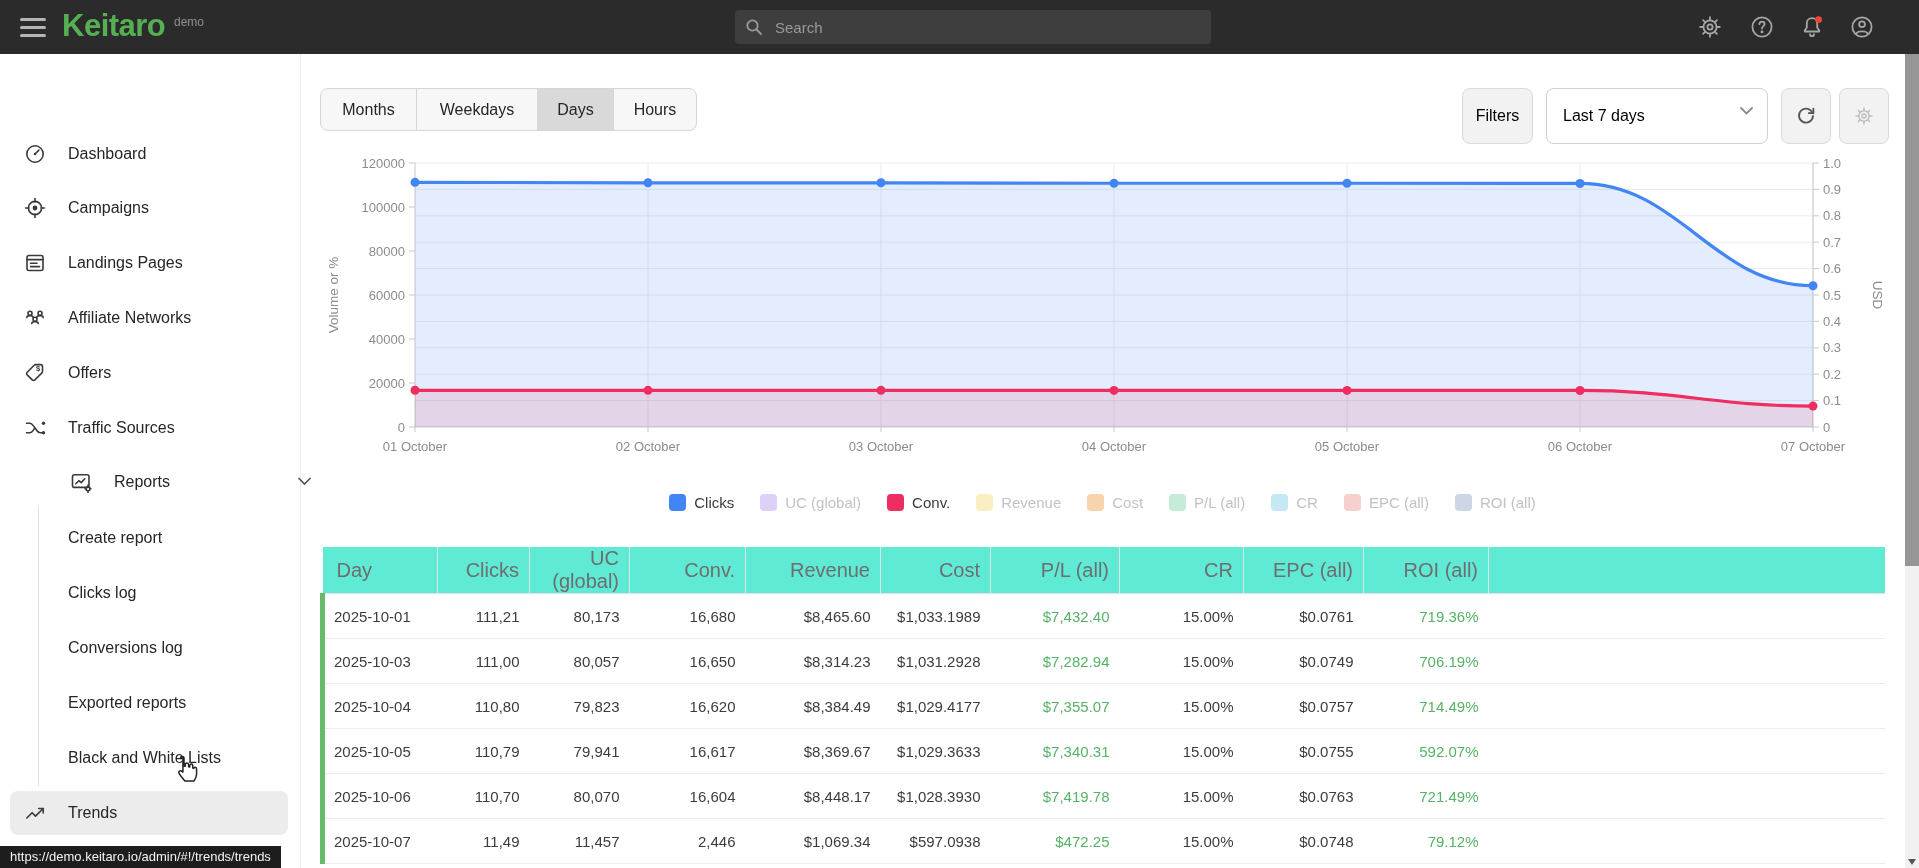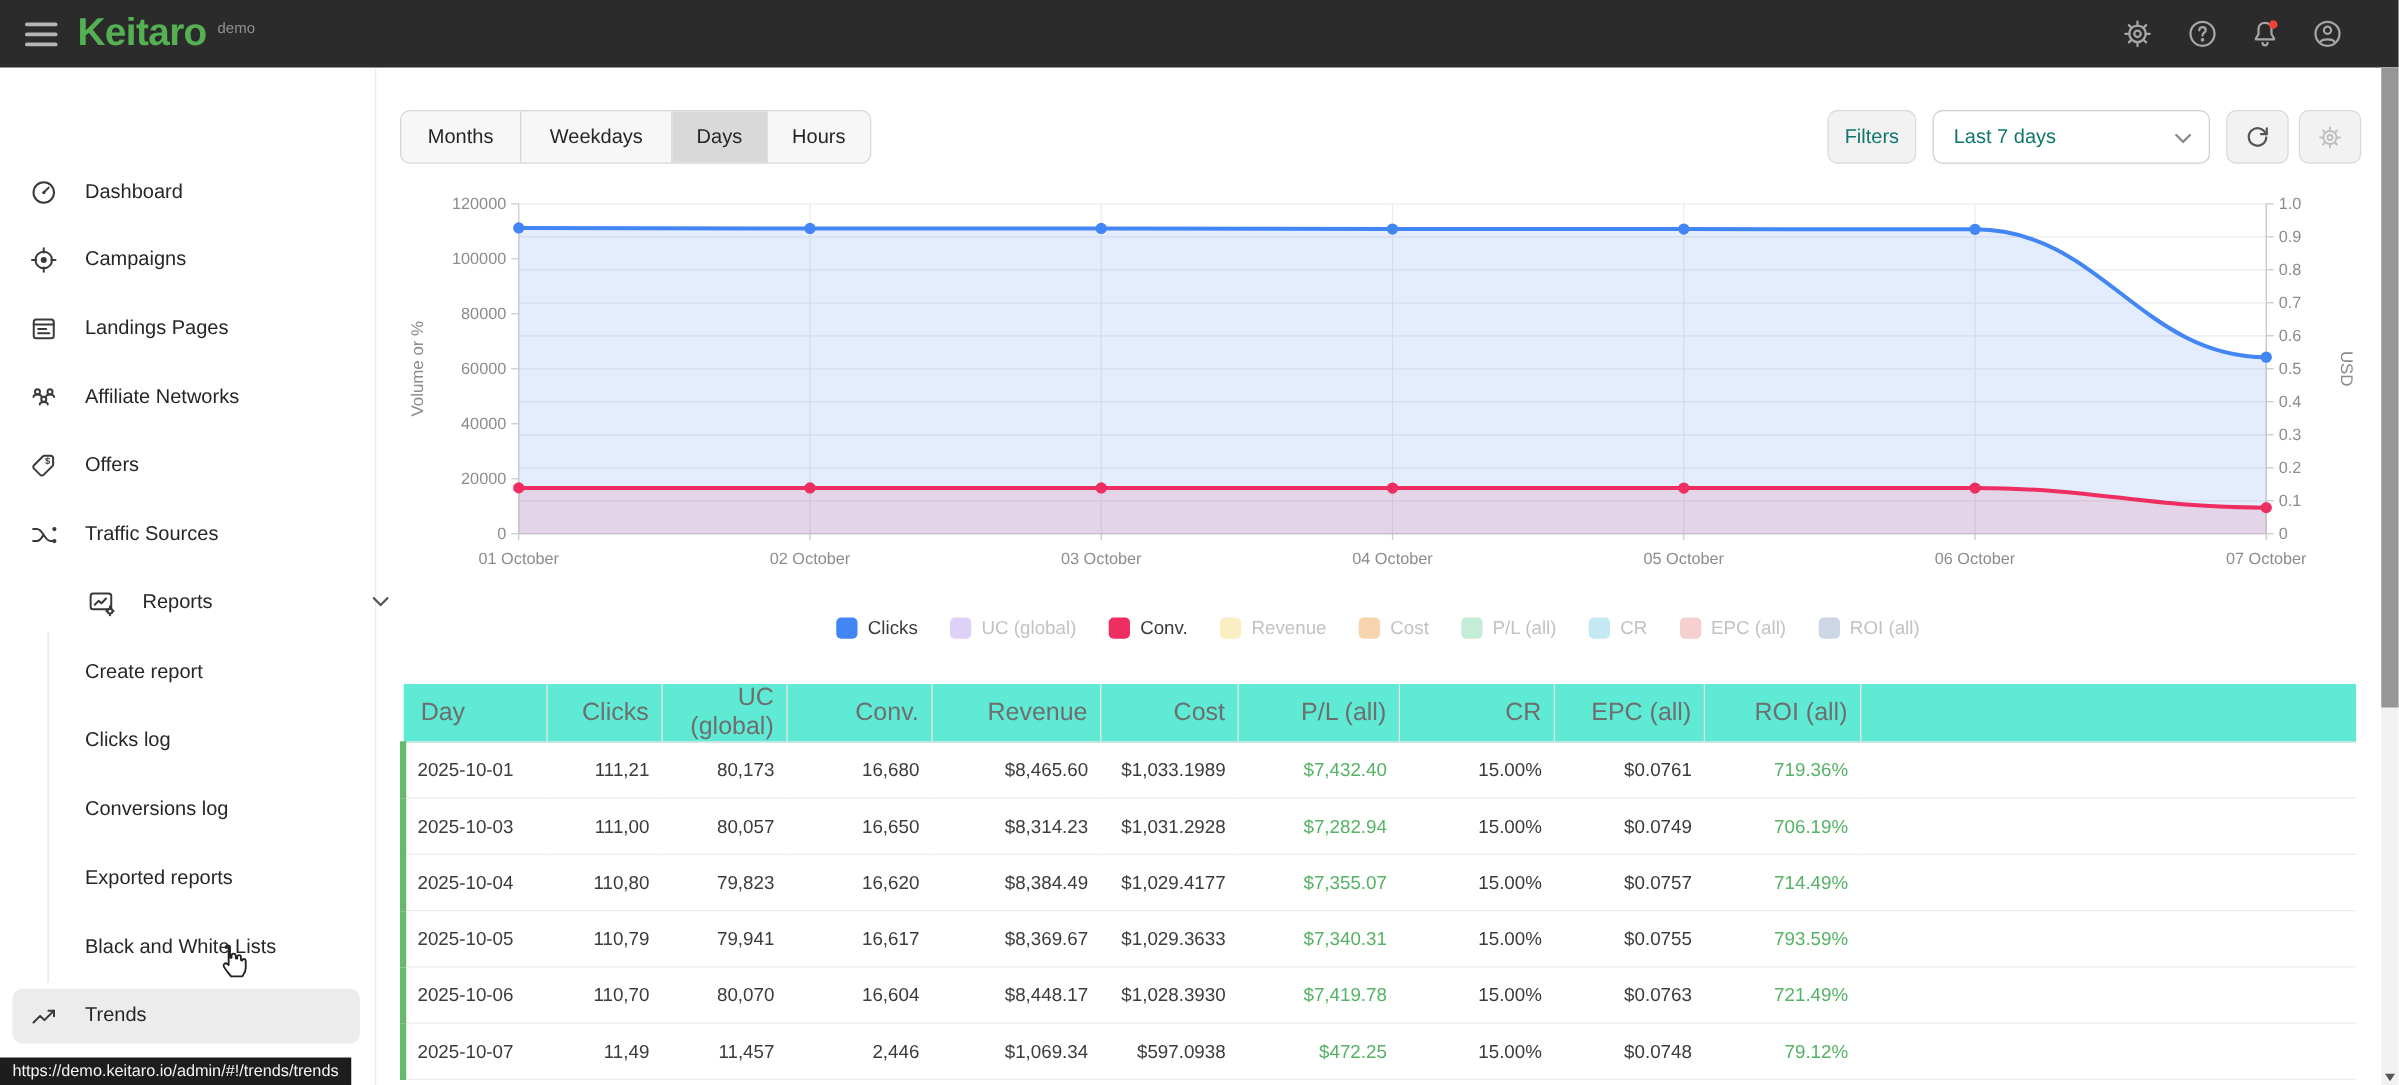--- a/index.html
+++ b/index.html
@@ -21,22 +21,22 @@
   
   #sidebar{position:absolute;left:0;top:54px;width:300px;height:814px;background:#fff;border-right:1px solid #ececec;z-index:10}
   .nav-item{position:absolute;left:0;width:300px;height:44px;display:flex;align-items:center;cursor:pointer}
   .nav-item .nico{position:absolute;left:24px;width:22px;height:22px}
   .nav-item .nlabel{position:absolute;left:68px;font-size:16px;color:#262626;white-space:nowrap}
   .nav-item.active .bg{position:absolute;left:10px;right:12px;top:0;bottom:0;background:#ececec;border-radius:8px}
   .nav-item .nlabel,.nav-item .nico,.nav-item .nchev{z-index:2}
   .nav-item .nchev{position:absolute;left:252px;top:17px}
   #subguide{position:absolute;left:38px;top:452px;width:1px;height:280px;background:#e2e2e2}
   
-  .btn{position:absolute;top:88px;height:43px;box-sizing:border-box;border:1px solid #d9d9d9;border-radius:8px;
-       background:#f2f2f2;font-size:16px;color:#0f766e;display:flex;align-items:center;justify-content:center;cursor:pointer}
+  .btn{position:absolute;top:88px;height:56px;box-sizing:border-box;border:1px solid #d9d9d9;border-radius:8px;
+       background:#f2f2f2;font-size:16px;color:#000000;display:flex;align-items:center;justify-content:center;cursor:pointer}
   #tabs{position:absolute;left:320px;top:88px;height:43px;display:flex;border:1px solid #d6d6d6;border-radius:8px;
         overflow:hidden;box-sizing:border-box;background:#f7f7f7}
   .tab{height:41px;line-height:41px;text-align:center;font-size:16px;color:#262626;border-right:1px solid #d6d6d6;cursor:pointer}
   .tab:last-child{border-right:none}
   .tab.active{background:#d9d9d9}
   #range-select{background:#fff;border-color:#cfcfcf;justify-content:flex-start;padding-left:16px}
   #range-select .chev{position:absolute;right:14px;top:18px}
   
   #chart{position:absolute;left:320px;top:150px}
   #legend{position:absolute;left:320px;top:487px;width:1565px;height:30px;display:flex;align-items:center;
@@ -68,20 +68,27 @@
 <body>
 
 <header id="topbar">
   <div id="hamburger">
       <span></span>
       <span></span>
       <span></span>
     </div>
   <div id="brand">Keitaro</div>
   <div id="brand-suffix">demo</div>
+  <div id="searchbox">
+    <svg width="18" height="18" viewBox="0 0 18 18" fill="none" stroke="#9a9a9a" stroke-width="1.8" stroke-linecap="round">
+        <circle cx="7.5" cy="7.5" r="5.2"></circle>
+        <path d="M11.5 11.5L16 16"></path>
+      </svg>
+    <input type="text" placeholder="Search" style="">
+  </div>
   <svg class="topicon" style="left:1697px" viewBox="0 0 26 26" fill="none" stroke="#a6a6a6" stroke-width="1.8" stroke-linecap="round">
     <circle cx="13" cy="13" r="6.6"></circle>
       <circle cx="13" cy="13" r="2.6"></circle>
     <path d="M13 3.2v3.2M13 19.6v3.2M3.2 13h3.2M19.6 13h3.2M6.1 6.1l2.2 2.2M17.7 17.7l2.2 2.2M19.9 6.1l-2.2 2.2M8.3 17.7l-2.2 2.2"></path>
   </svg>
   <svg class="topicon" style="left:1749px" viewBox="0 0 26 26" fill="none" stroke="#a6a6a6" stroke-width="1.8" stroke-linecap="round">
     <circle cx="13" cy="13" r="9.6"></circle>
       <path d="M10.4 10.2c0-3.4 5.2-3.4 5.2 0 0 1.9-2.6 2.1-2.6 4.2"></path>
       <circle cx="13" cy="17.8" r="0.6" fill="#a6a6a6"></circle>
   </svg>
@@ -423,21 +430,21 @@
         <tr>
           <td class="day">2025-10-05</td>
           <td>110,79</td>
           <td>79,941</td>
           <td>16,617</td>
           <td>$8,369.67</td>
           <td>$1,029.3633</td>
           <td class="green">$7,340.31</td>
           <td>15.00%</td>
           <td>$0.0755</td>
-          <td class="green">793.59%</td>
+          <td class="green">592.07%</td>
           <td></td>
         </tr>
         <tr>
           <td class="day">2025-10-06</td>
           <td>110,70</td>
           <td>80,070</td>
           <td>16,604</td>
           <td>$8,448.17</td>
           <td>$1,028.3930</td>
           <td class="green">$7,419.78</td>

